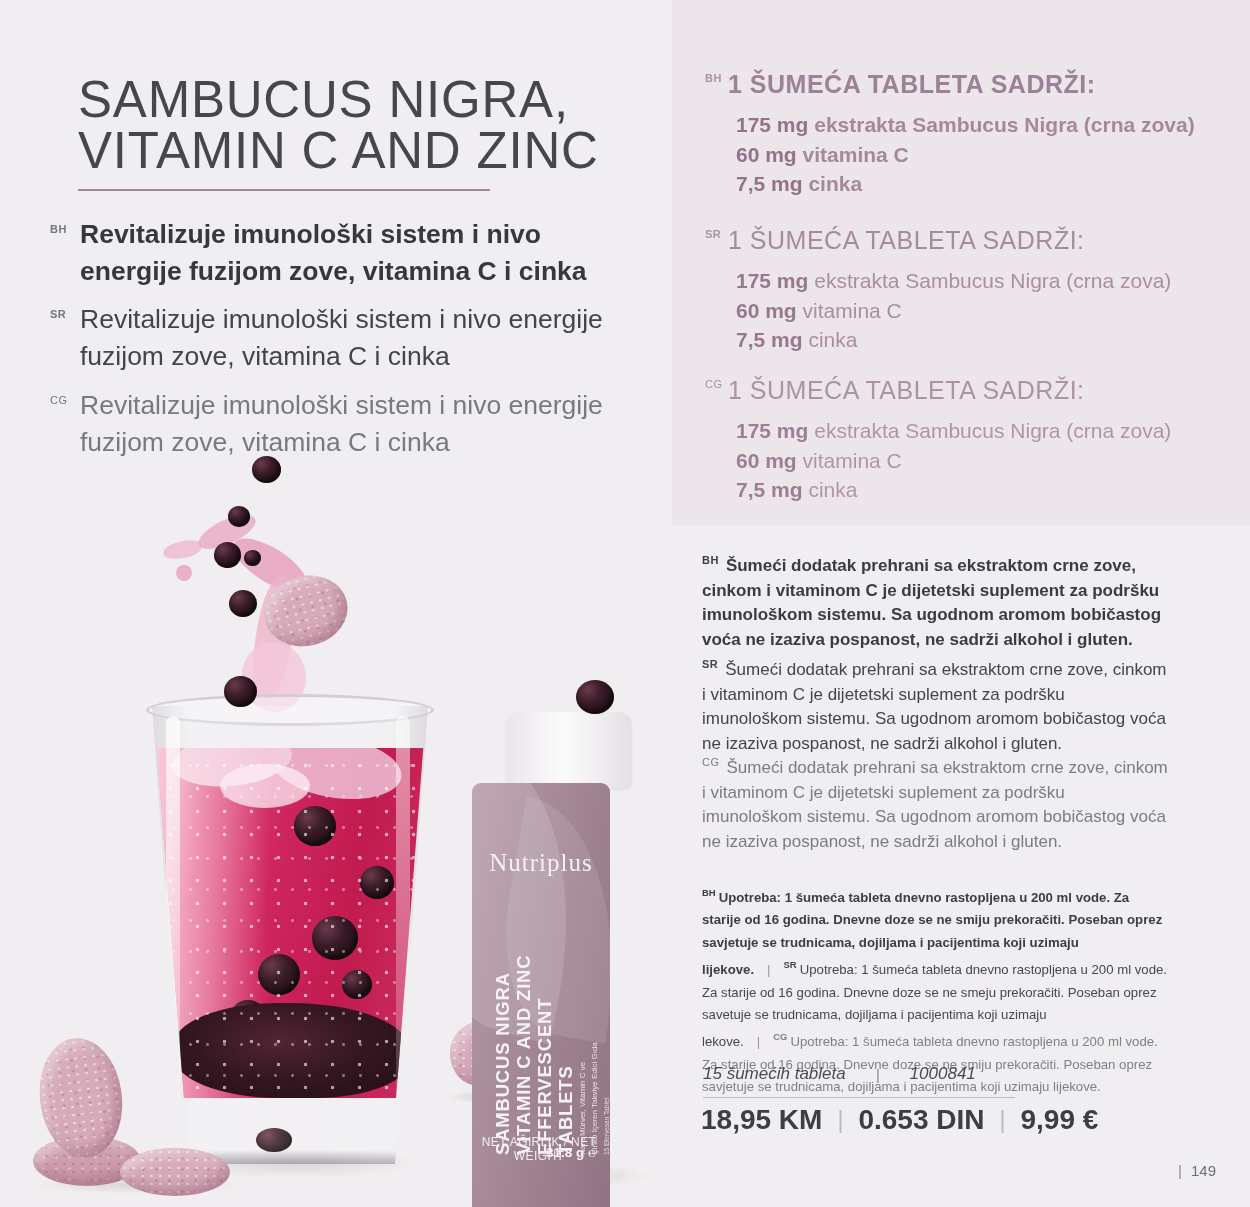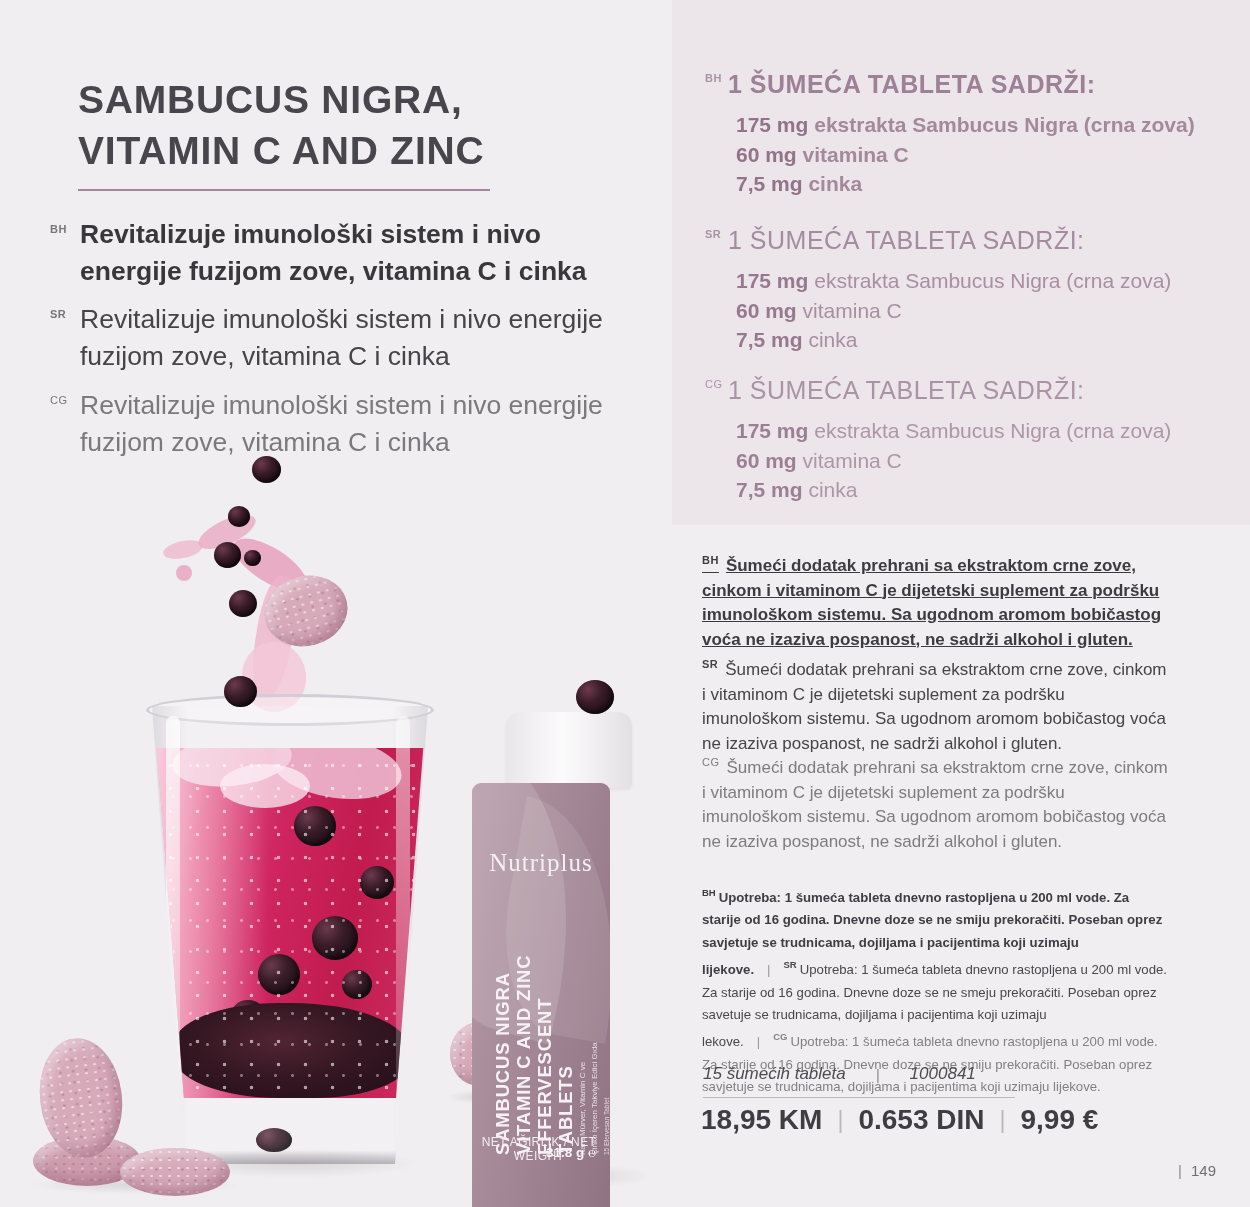--- a/index.html
+++ b/index.html
@@ -15,21 +15,21 @@
   .corner-mark { position:absolute; left:1216px; top:22px; width:12px; height:12px;
     display:grid; grid-template-columns:6px 6px; grid-template-rows:6px 6px; }
   .corner-mark i { display:block; }
   .corner-mark .g { background:#22c400; }
   .corner-mark .r { background:#e80000; }
   .corner-mark .b { background:#1414e0; }
   .corner-mark .y { background:#f0ea00; }
 
   
   .title-block { position:absolute; left:78px; top:74px; width:560px; }
-  .title-block h1 { font-size:39px; font-weight:700; letter-spacing:0.8px;
+  .title-block h1 { font-size:51px; font-weight:400; letter-spacing:0.8px;
     color:#47464c; line-height:51px; }
   .t-line { display:block; white-space:nowrap; }
   .title-underline { margin-top:13px; width:412px; height:2px; background:#a2879c; }
 
   
   .benefit { position:absolute; left:50px; width:600px; display:flex; }
   .b-sup { width:30px; flex:0 0 30px; font-size:11px; font-weight:700;
     color:#77767b; padding-top:7px; letter-spacing:0.5px; }
   .benefit p { font-size:26.5px; line-height:37px; width:566px; }
   .b-bh { top:216px; }  .b-bh p { font-weight:700; color:#38373c; }
@@ -54,21 +54,21 @@
   .p-line b { font-weight:700;margin-left:8px; }
   .p-bh .p-line b { color:#927389; } .p-bh .p-line span { color:#a3899b; font-weight:700;}
   .p-sr .p-line b { color:#97798f; } .p-sr .p-line span { color:#a98fa1; }
   .p-cg .p-line b { color:#9c7f94; } .p-cg .p-line span { color:#ae96a7; }
 
   
   .desc { position:absolute; left:702px; width:466px; font-size:17px;
     line-height:24.5px; }
   .desc .sup { font-size:11px; font-weight:700; vertical-align:7px;
     margin-right:7px; letter-spacing:0.5px; }
-  .d-bh { top:548px; font-weight:700; color:#3c3b41;text-decoration:underline; }
+  .d-bh { top:548px; font-weight:700; color:#3c3b41; }
   .d-sr { top:652px; font-weight:400; color:#454449; }
   .d-cg { top:750px; font-weight:400; color:#7d7c81; }
   .d-cg .sup { font-weight:400; }
 
   
   .usage { position:absolute; left:702px; top:882px; width:466px;
     font-size:13.2px; line-height:22.4px; color:#48474d; }
   .usage .sup { font-size:9.5px; font-weight:700; vertical-align:6px;
     margin-right:3px; }
   .u-bh { font-weight:700; color:#3e3d43; }

